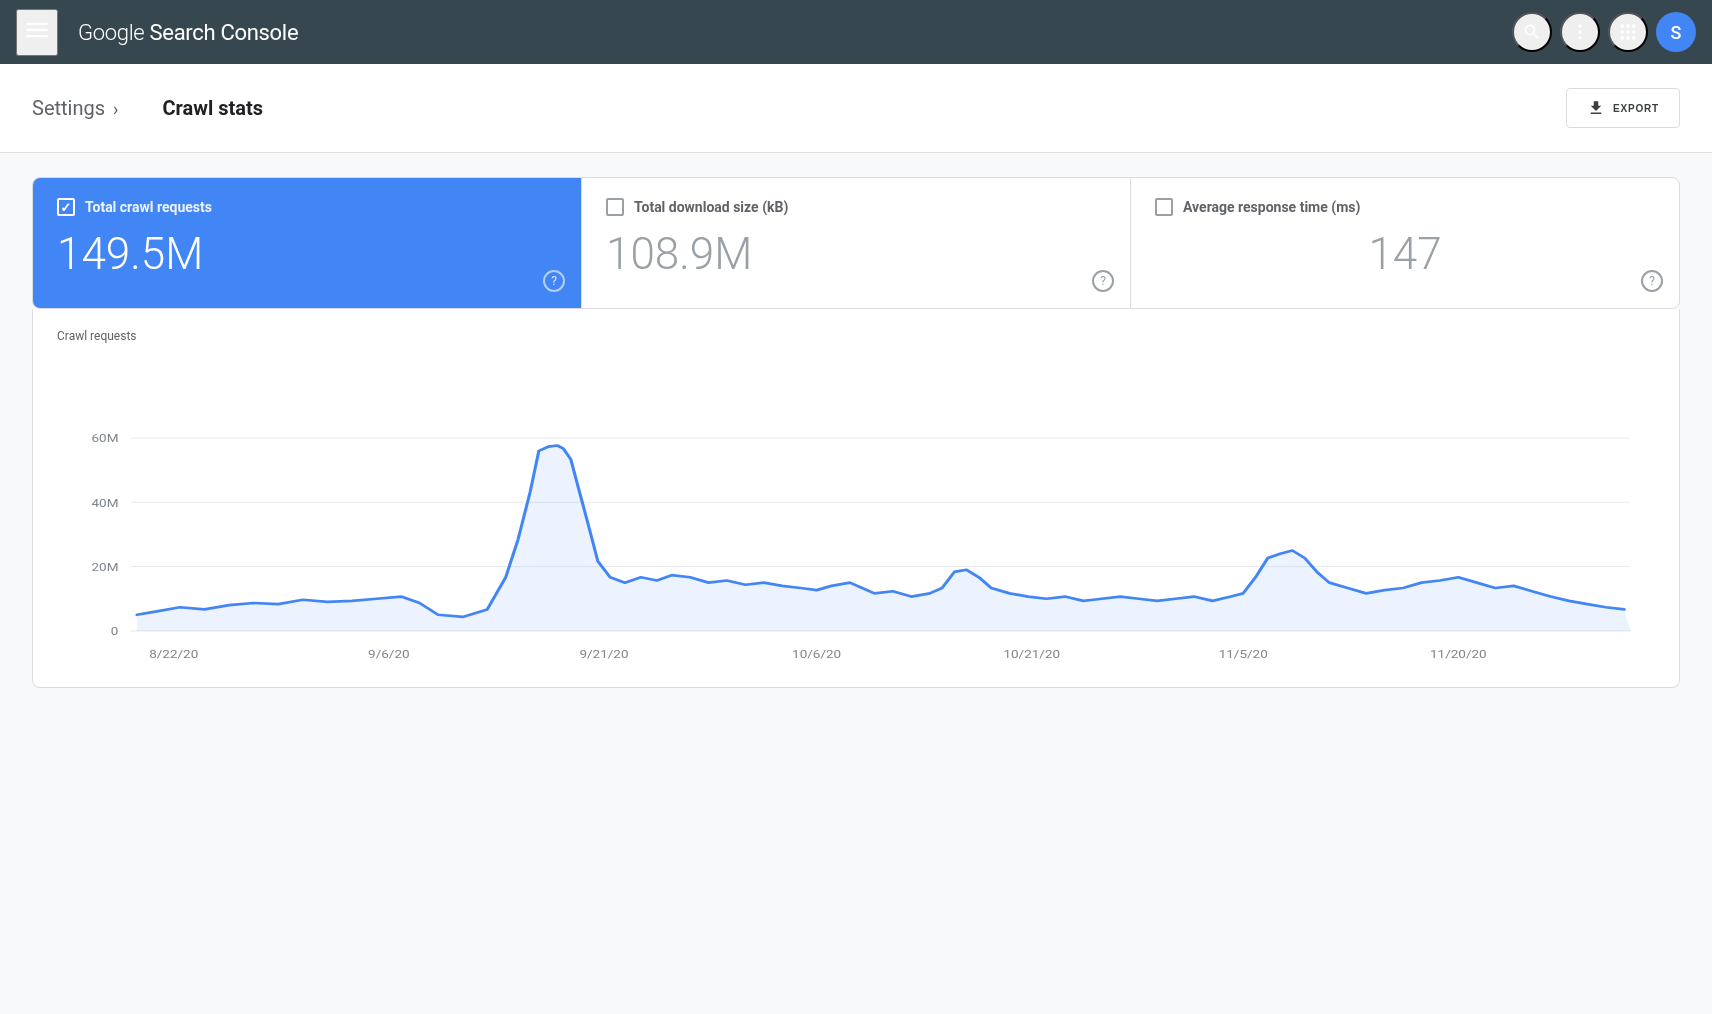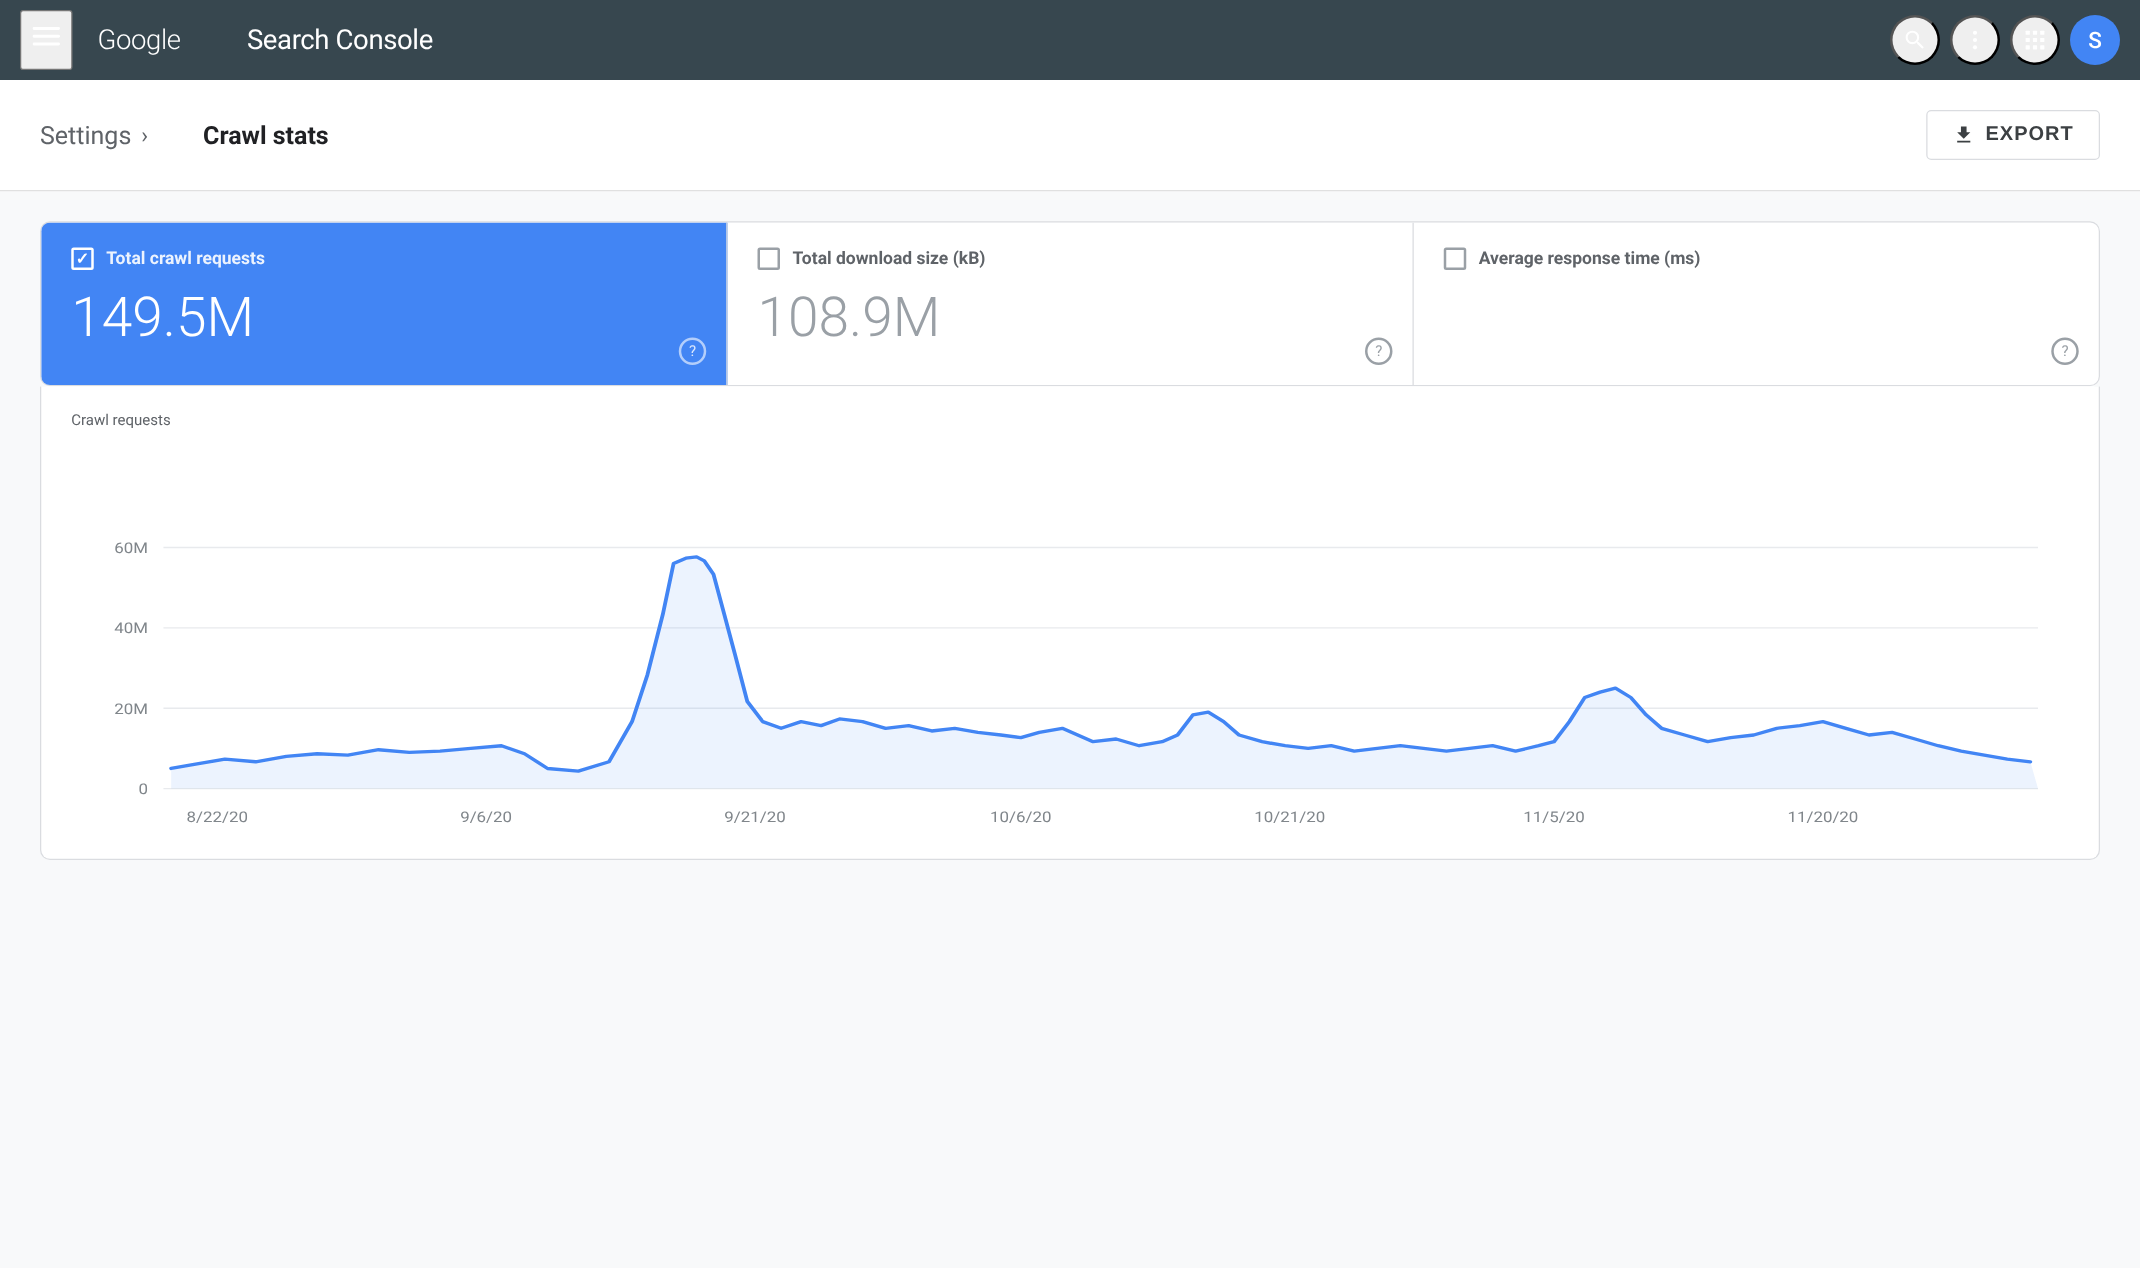--- a/index.html
+++ b/index.html
@@ -10,21 +10,21 @@
       background: #37474f;
       height: 64px;
       display: flex;
       align-items: center;
       padding: 0 16px;
       gap: 20px;
     }
     .header-menu-icon { color: white; font-size: 20px; cursor: pointer; padding: 8px; }
     .header-title { color: white; font-size: 22px; font-weight: 400; flex: 1; letter-spacing: -0.3px; }
     .header-title span.google { font-weight: 300; }
-    .header-title span.product { font-weight: 400; margin-left: 48px; }
+    .header-title span.product { font-weight: 400; }
     .header-icons { display: flex; align-items: center; gap: 8px; }
     .header-icon-btn {
       color: white;
       cursor: pointer;
       padding: 8px;
       border-radius: 50%;
       display: flex;
       align-items: center;
       justify-content: center;
       font-size: 18px;
@@ -70,21 +70,21 @@
     .breadcrumb-current { color: #202124; font-weight: 700; margin-left: 36px; }
     .export-btn {
       display: flex;
       align-items: center;
       gap: 8px;
       border: 1px solid #dadce0;
       border-radius: 4px;
       padding: 10px 20px;
       background: white;
       cursor: pointer;
-      font-size: 16px;
+      font-size: 10px;
       font-weight: 700;
       color: #3c4043;
       letter-spacing: 0.8px;
     }
 
     
     .main { padding: 24px 32px; }
 
     
     .metric-cards {
@@ -273,20 +273,21 @@
       </div>
       <div class="metric-value" style="color:#9aa0a6;">108.9M</div>
       <div class="metric-help dark">?</div>
     </div>
 
     <div class="metric-card">
       <div class="metric-card-header">
         <div class="metric-checkbox" style="border-color:#9aa0a6;"></div>
         <span class="metric-label">Average response time (ms)</span>
       </div>
+      <div class="metric-value" style="color:#9aa0a6;">147</div>
       <div class="metric-help dark">?</div>
     </div>
 
   </div>
 
   <div class="chart-container">
     <div class="chart-label">Crawl requests</div>
     <div class="chart-wrapper">
       <svg class="chart" viewBox="0 0 1300 280" preserveAspectRatio="none">
 

